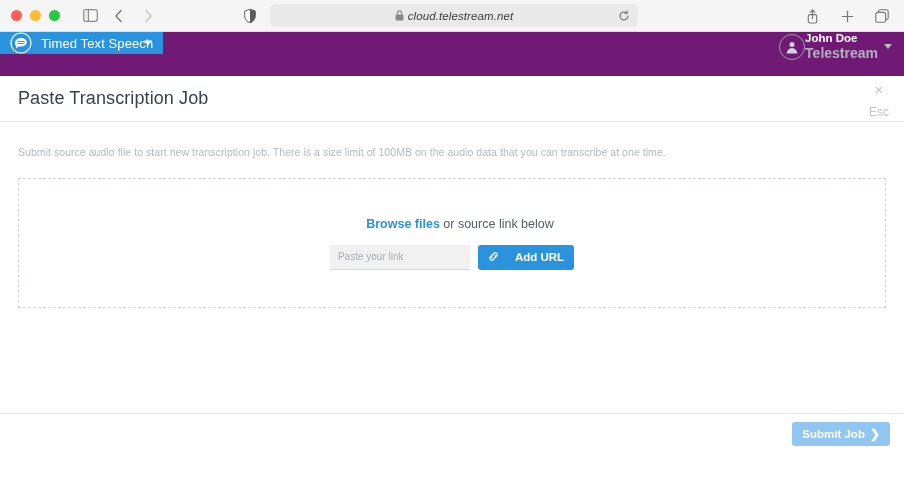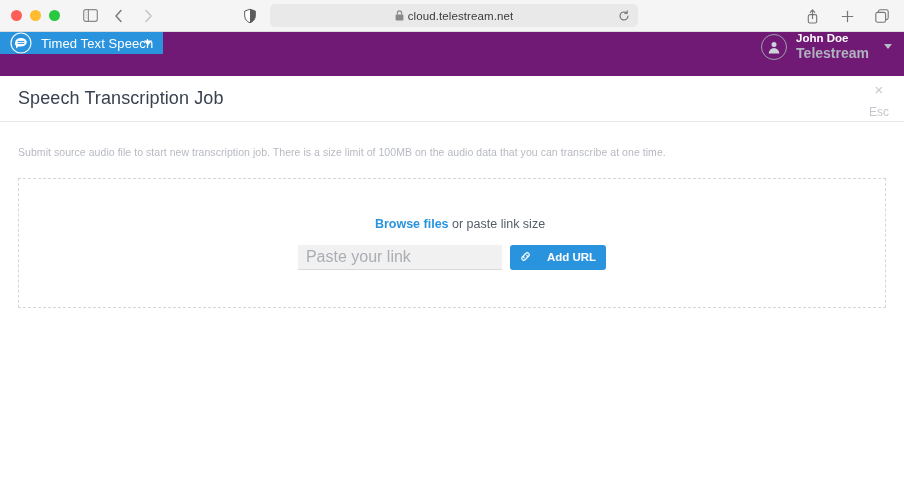--- a/index.html
+++ b/index.html
@@ -57,20 +57,21 @@
     border: 0;
     padding: 0;
   }
 
   .url-bar-wrap {
     position: absolute;
     left: 270px;
     top: 4px;
     width: 368px;
     height: 23px;
+    font-style: italic;
   }
   .url-bar {
     width: 100%;
     height: 100%;
     background: #e9e9e9;
     border-radius: 5px;
     display: flex;
     align-items: center;
     justify-content: center;
     position: relative;
@@ -160,21 +161,20 @@
   .caret-down.dark {
     border-top-color: #b9bdc6;
   }
 
   .nav-spacer { flex: 1 1 auto; }
 
   .user-area {
     display: flex;
     align-items: center;
     padding-right: 12px;
-    gap: 9px;
   }
   .avatar {
     width: 26px;
     height: 26px;
     border-radius: 50%;
     border: 1.5px solid #9aa0ad;
     display: flex;
     align-items: center;
     justify-content: center;
     box-sizing: border-box;
@@ -275,27 +275,27 @@
     font-weight: bold;
     cursor: pointer;
     padding-left: 16px;
   }
   .dz-row {
     display: flex;
     align-items: stretch;
     gap: 8px;
   }
   .link-input {
-    width: 204px;
+    width: 140px;
     height: 25px;
     background: #f1f1f1;
     border: 0;
     border-bottom: 1px solid #d9d9d9;
     padding: 0 8px;
-    font-size: 16px;
+    font-size: 10px;
     color: #333;
     font-family: "Liberation Sans", sans-serif;
     box-sizing: border-box;
     outline: none;
   }
   .link-input::placeholder { color: #aaaeb3; }
 
   .add-url-btn {
     background: #2a93dd;
     color: #ffffff;
@@ -459,48 +459,54 @@
       <span class="user-name">John Doe</span>
       <span class="user-org">Telestream</span>
     </span>
     <span class="user-caret">
       <span class="caret-down dark"></span>
     </span>
   </div>
 </div>
 
 <div class="page-header">
-  <h1 class="page-title">Speech Transcription Job</h1>
+  <h1 class="page-title">Paste Transcription Job</h1>
   <div class="esc-close">
     <span class="esc-x">×</span>
     <span class="esc-label">Esc</span>
   </div>
 </div>
 
 <div class="main">
 
   <p class="description">Submit source audio file to start new transcription job. There is a size limit of 100MB on the audio data that you can transcribe at one time.</p>
 
   <div class="dropzone-wrap">
     <div class="dropzone">
 
       <div class="dz-prompt">
-        <span class="dz-browse">Browse files</span><span> or paste link size</span>
+        <span class="dz-browse">Browse files</span><span> or source link below</span>
       </div>
 
       <div class="dz-row">
         <input class="link-input" type="text" placeholder="Paste your link" style="">
         <button class="add-url-btn">
           <span>
             <svg width="11" height="11" viewBox="0 0 11 11" aria-hidden="true">
               <path d="M4.2 6.8 a2 2 0 0 1 0 -2.8 L6 2.2 a2 2 0 0 1 2.8 2.8 L7.9 5.9" fill="none" stroke="#ffffff" stroke-width="1.2" stroke-linecap="round"></path>
               <path d="M6.8 4.2 a2 2 0 0 1 0 2.8 L5 8.8 a2 2 0 0 1 -2.8 -2.8 L3.1 5.1" fill="none" stroke="#ffffff" stroke-width="1.2" stroke-linecap="round"></path>
             </svg>
           </span>
           <span>Add URL</span>
         </button>
       </div>
 
     </div>
   </div>
 
+  <div class="footer">
+    <button class="submit-job-btn">
+      <span>Submit Job</span>
+      <span class="chev-right">❯</span>
+    </button>
+  </div>
 
 </div>
 
 </body></html>

